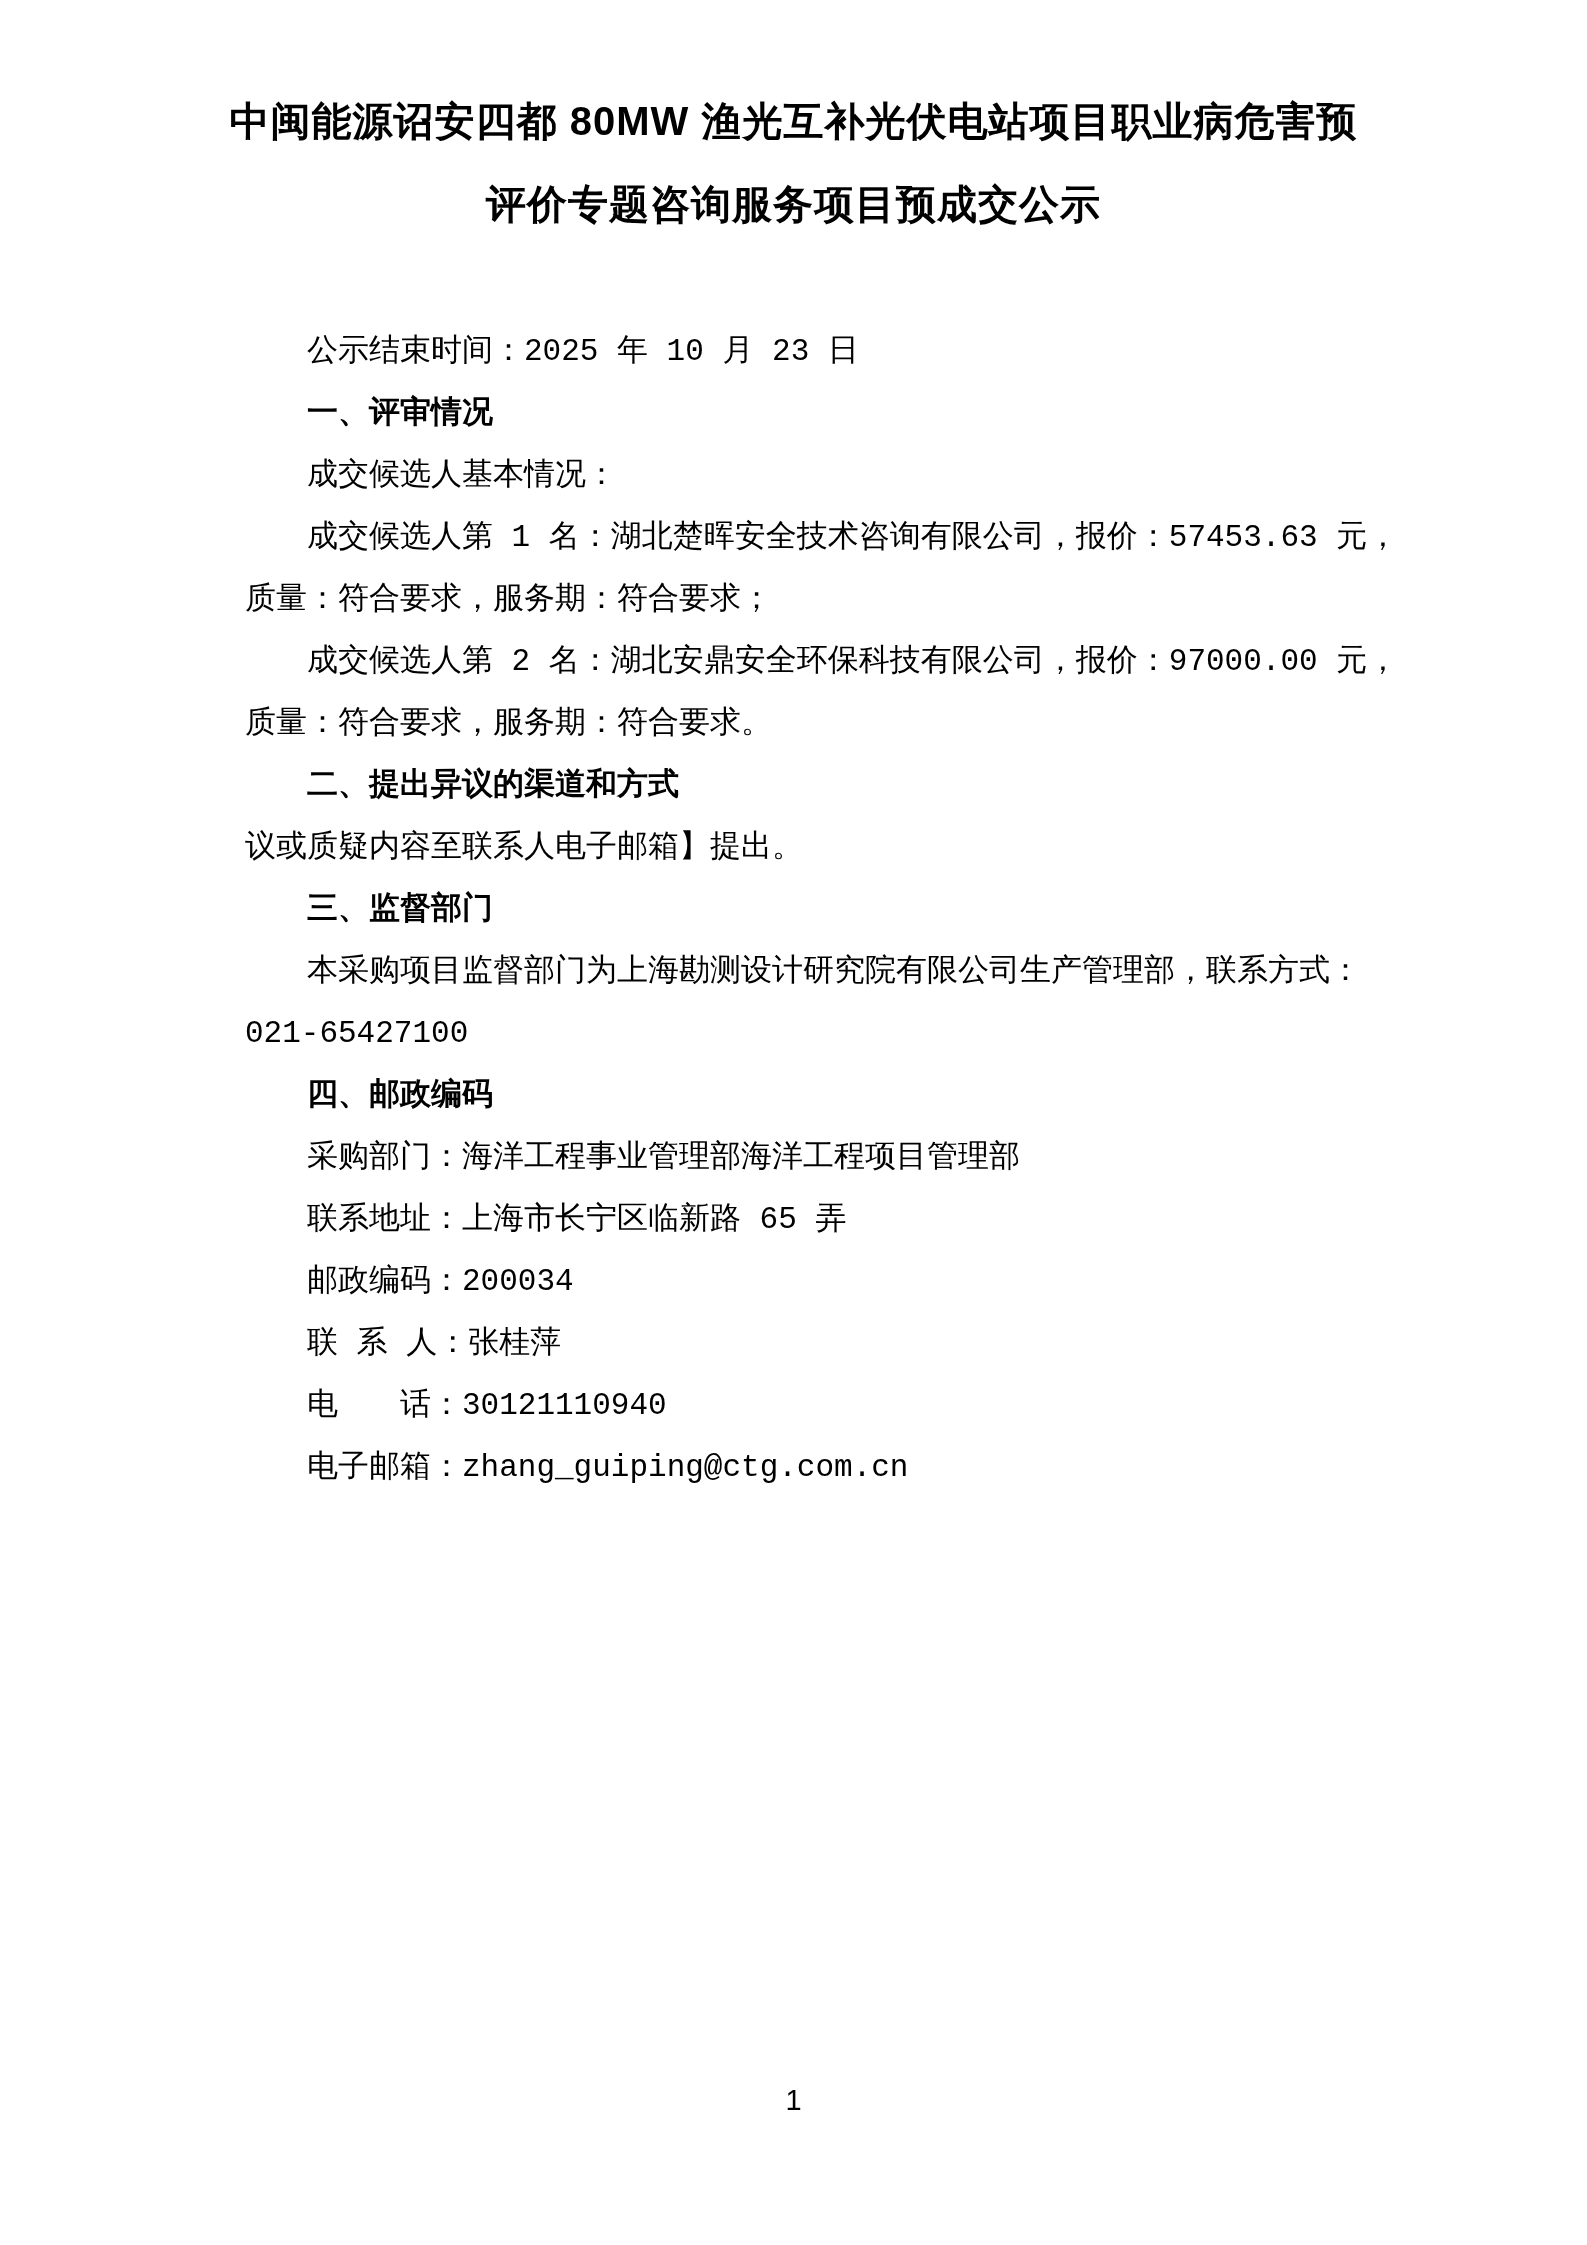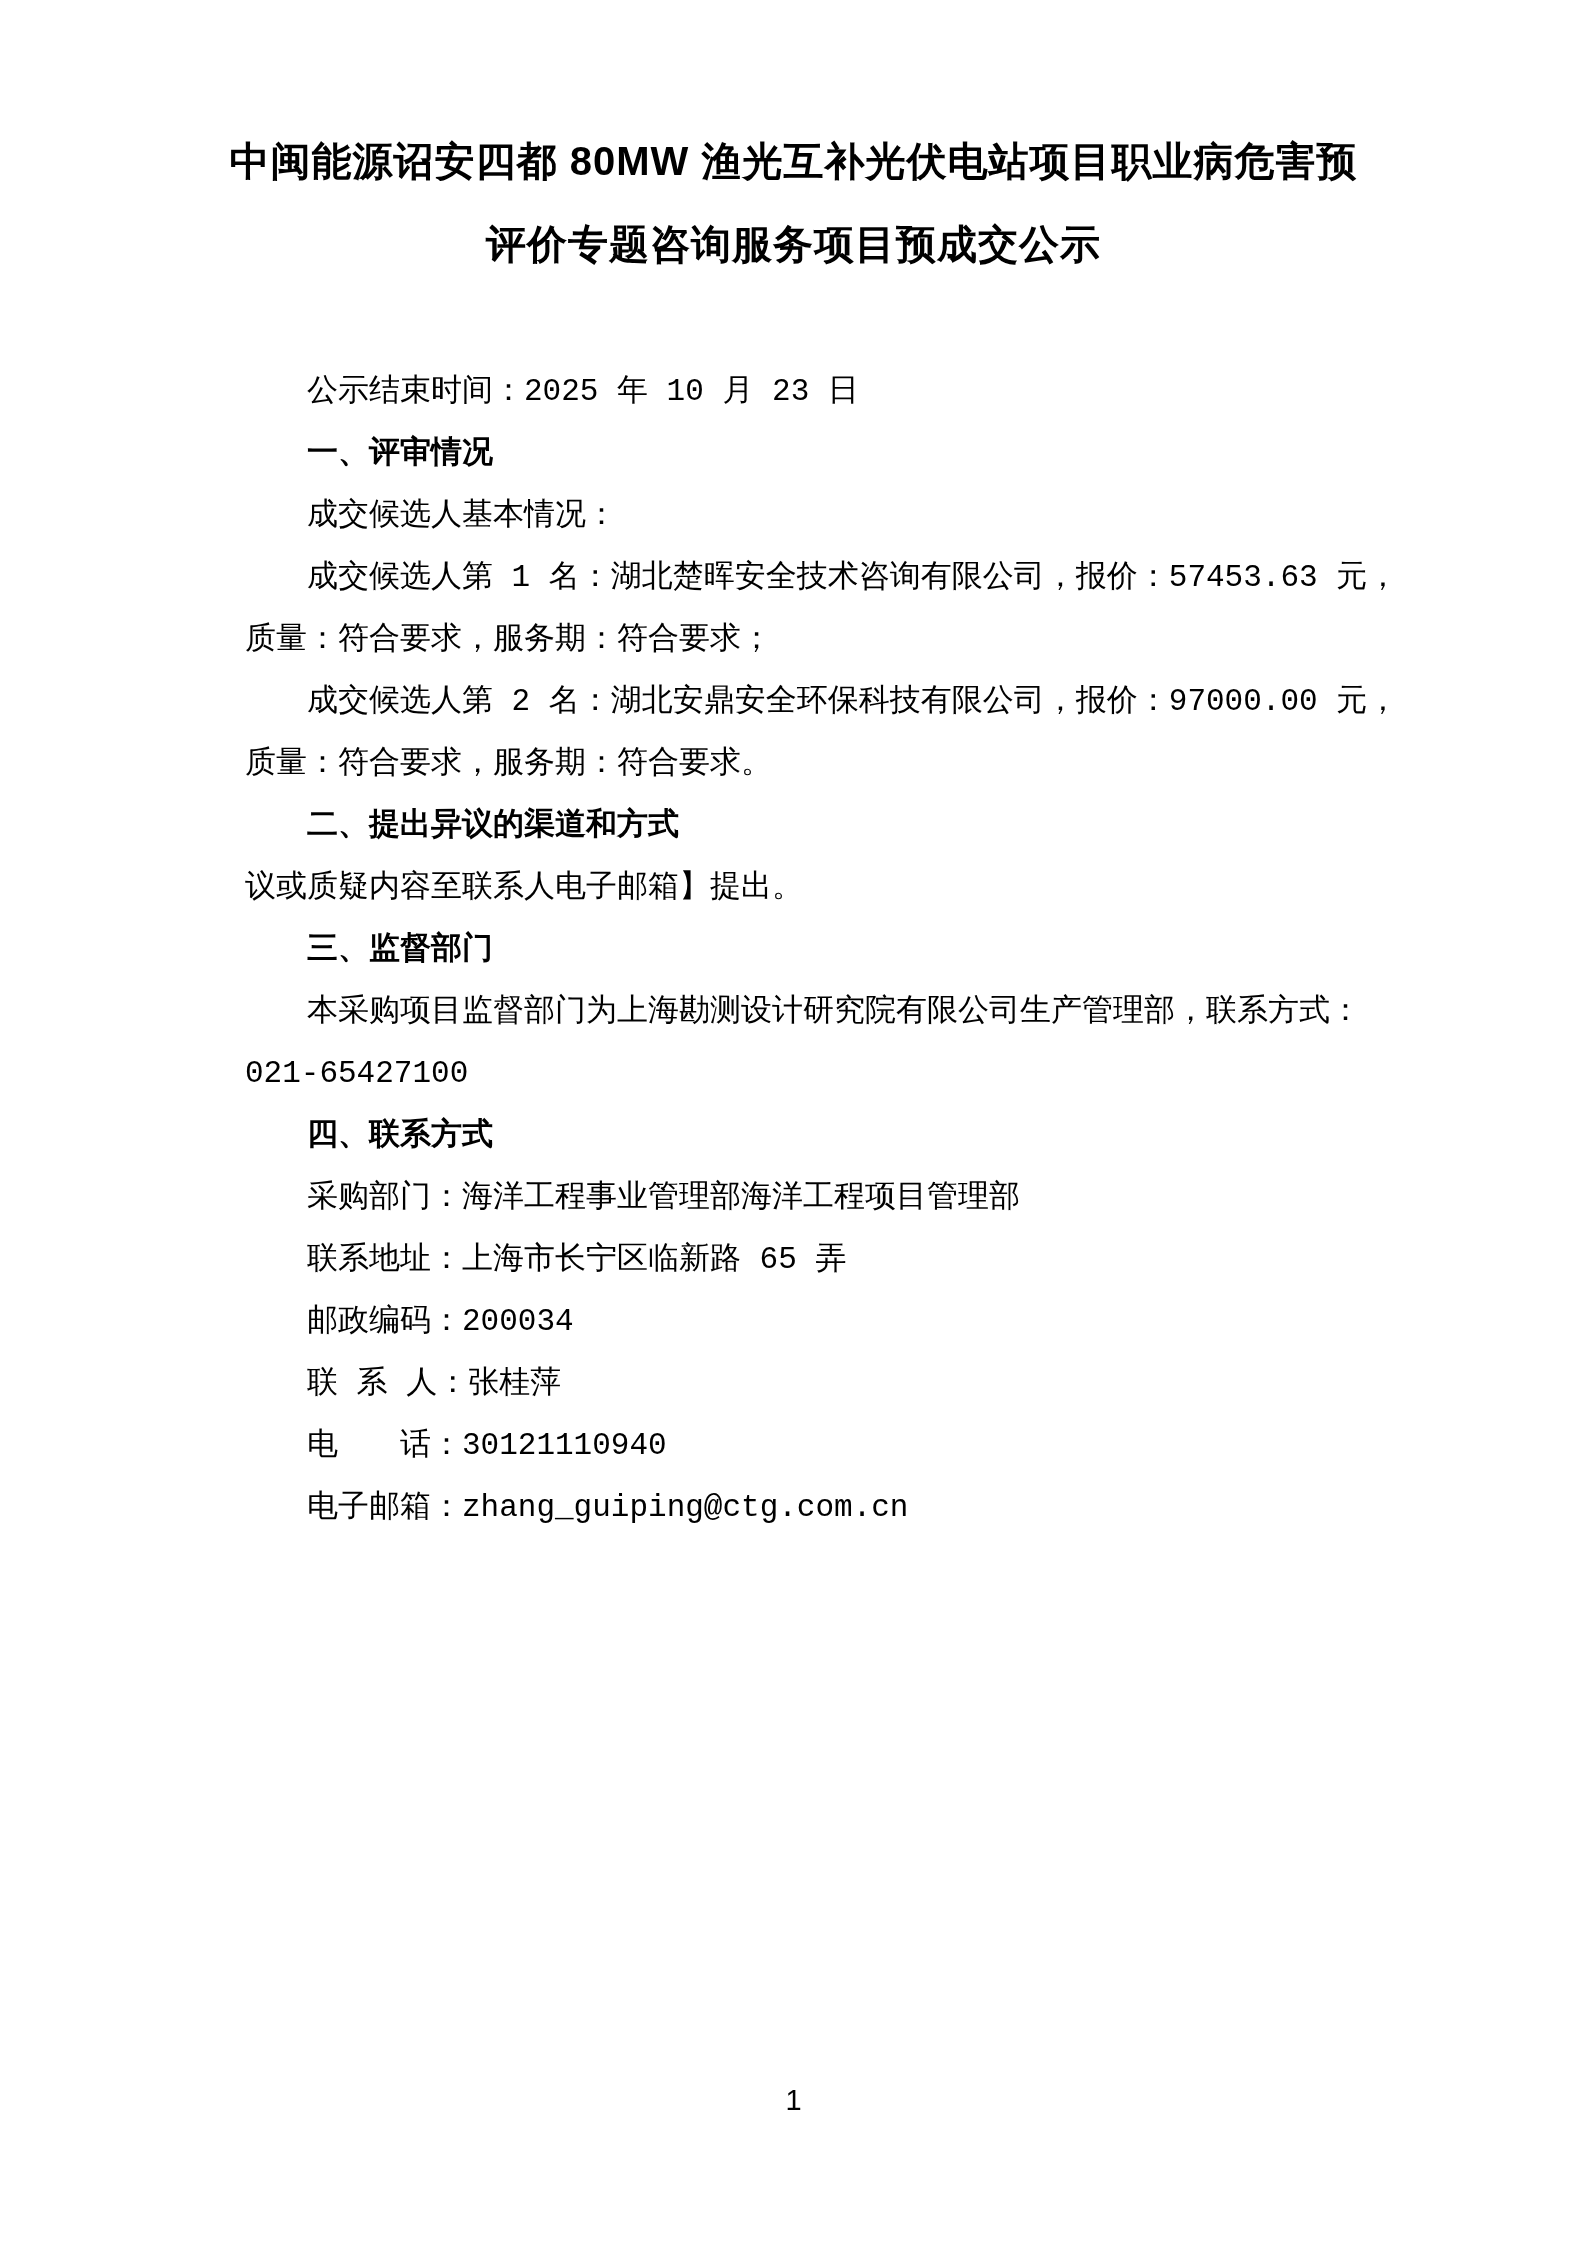--- a/index.html
+++ b/index.html
@@ -11,21 +11,21 @@
     position: relative;
     width: 1587px;
     height: 2245px;
     background: #ffffff;
     color: #000000;
     font-family: "Liberation Sans", sans-serif;
     overflow: hidden;
   }
   .title {
     margin: 0;
-    padding-top: 120px;
+    padding-top: 80px;
     font-size: 40px;
     font-weight: bold;
     line-height: 83px;
     text-align: center;
     letter-spacing: 1px;
   }
   .doc-body {
     margin-top: 75px;
     padding-left: 245px;
     width: 1180px;
@@ -67,21 +67,21 @@
       <div class="line indent"><span class="seg">成交候选人基本情况：</span></div>
       <div class="line indent"><span class="seg">成交候选人第 1 名：湖北楚晖安全技术咨询有限公司，报价：57453.63 元，</span></div>
       <div class="line"><span class="seg">质量：符合要求，服务期：符合要求；</span></div>
       <div class="line indent"><span class="seg">成交候选人第 2 名：湖北安鼎安全环保科技有限公司，报价：97000.00 元，</span></div>
       <div class="line"><span class="seg">质量：符合要求，服务期：符合要求。</span></div>
       <div class="line indent"><span class="seg bold">二、提出异议的渠道和方式</span></div>
       <div class="line"><span class="seg">议或质疑内容至联系人电子邮箱】提出。</span></div>
       <div class="line indent"><span class="seg bold">三、监督部门</span></div>
       <div class="line indent"><span class="seg">本采购项目监督部门为上海勘测设计研究院有限公司生产管理部，联系方式：</span></div>
       <div class="line"><span class="seg">021-65427100</span></div>
-      <div class="line indent"><span class="seg bold">四、联系方式</span></div>
+      <div class="line indent"><span class="seg bold">四、邮政编码</span></div>
       <div class="line indent"><span class="seg">采购部门：海洋工程事业管理部海洋工程项目管理部</span></div>
       <div class="line indent"><span class="seg">联系地址：上海市长宁区临新路 65 弄</span></div>
       <div class="line indent"><span class="seg">邮政编码：200034</span></div>
       <div class="line indent"><span class="seg">联 系 人：张桂萍</span></div>
       <div class="line indent"><span class="seg">电　　话：30121110940</span></div>
       <div class="line indent"><span class="seg">电子邮箱：zhang_guiping@ctg.com.cn</span></div>
     </div>
 
   <div class="footer">
     <span>1</span>

